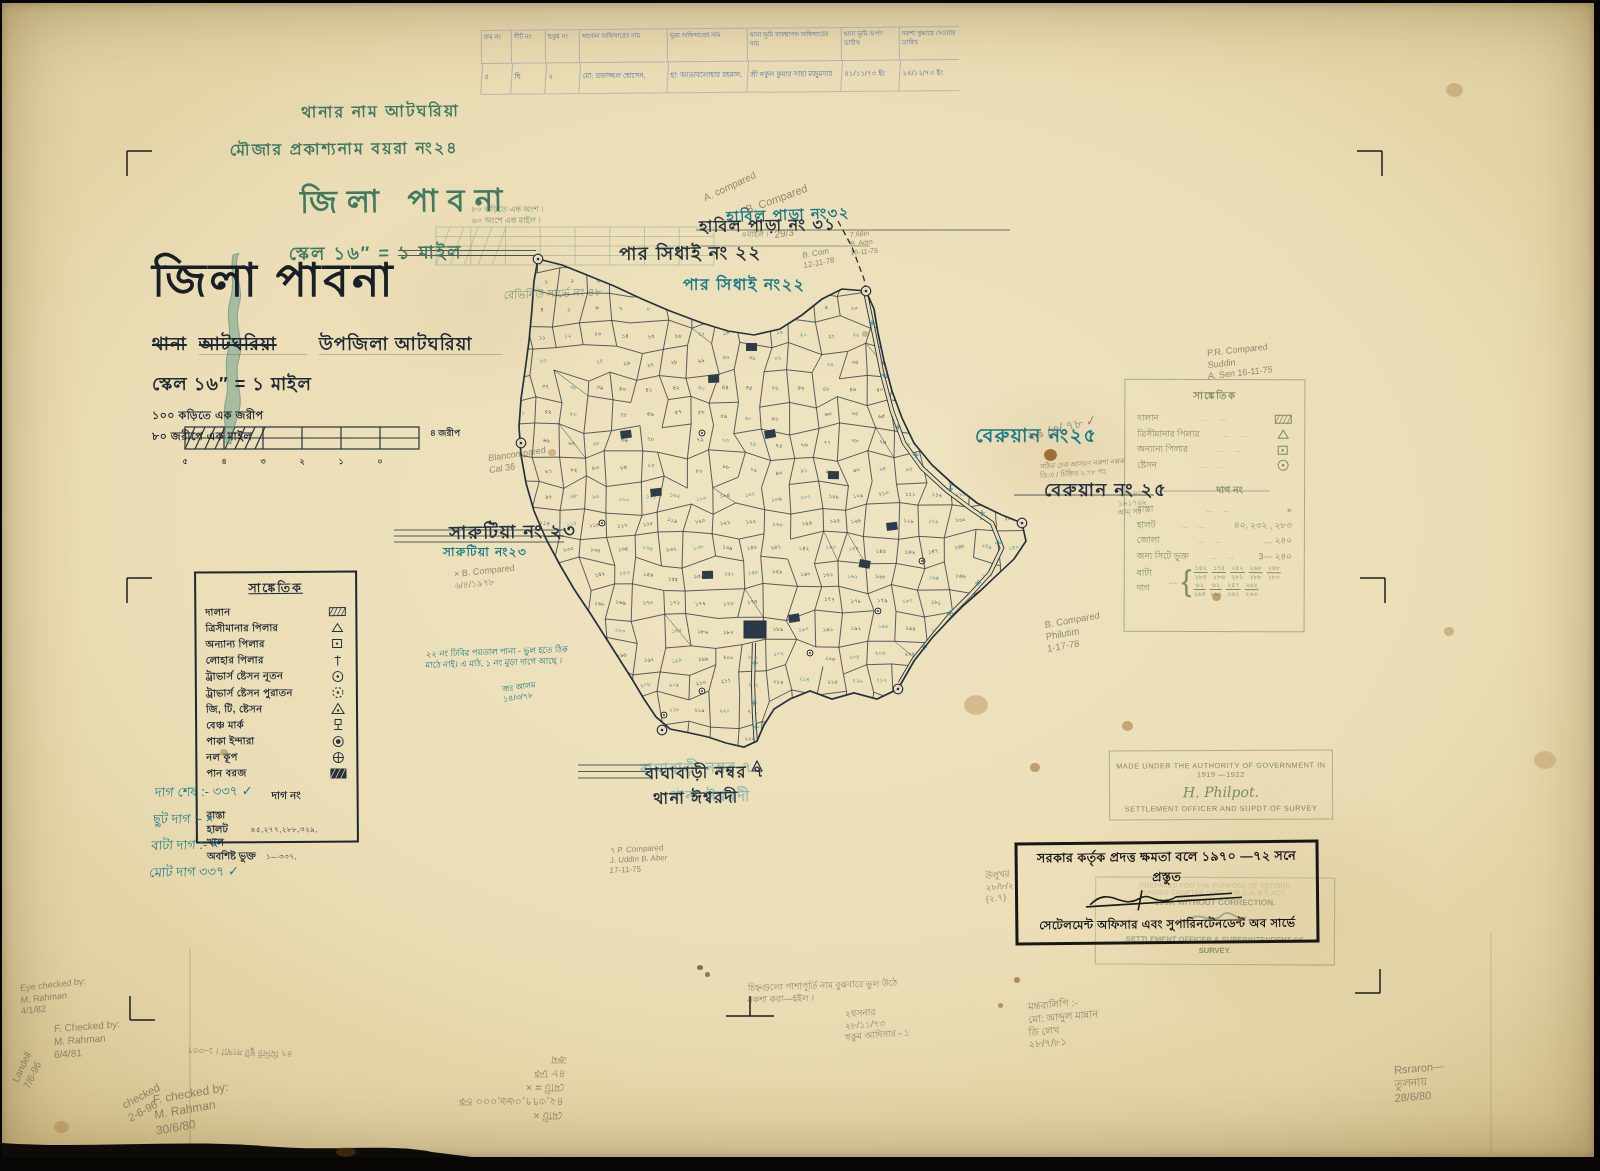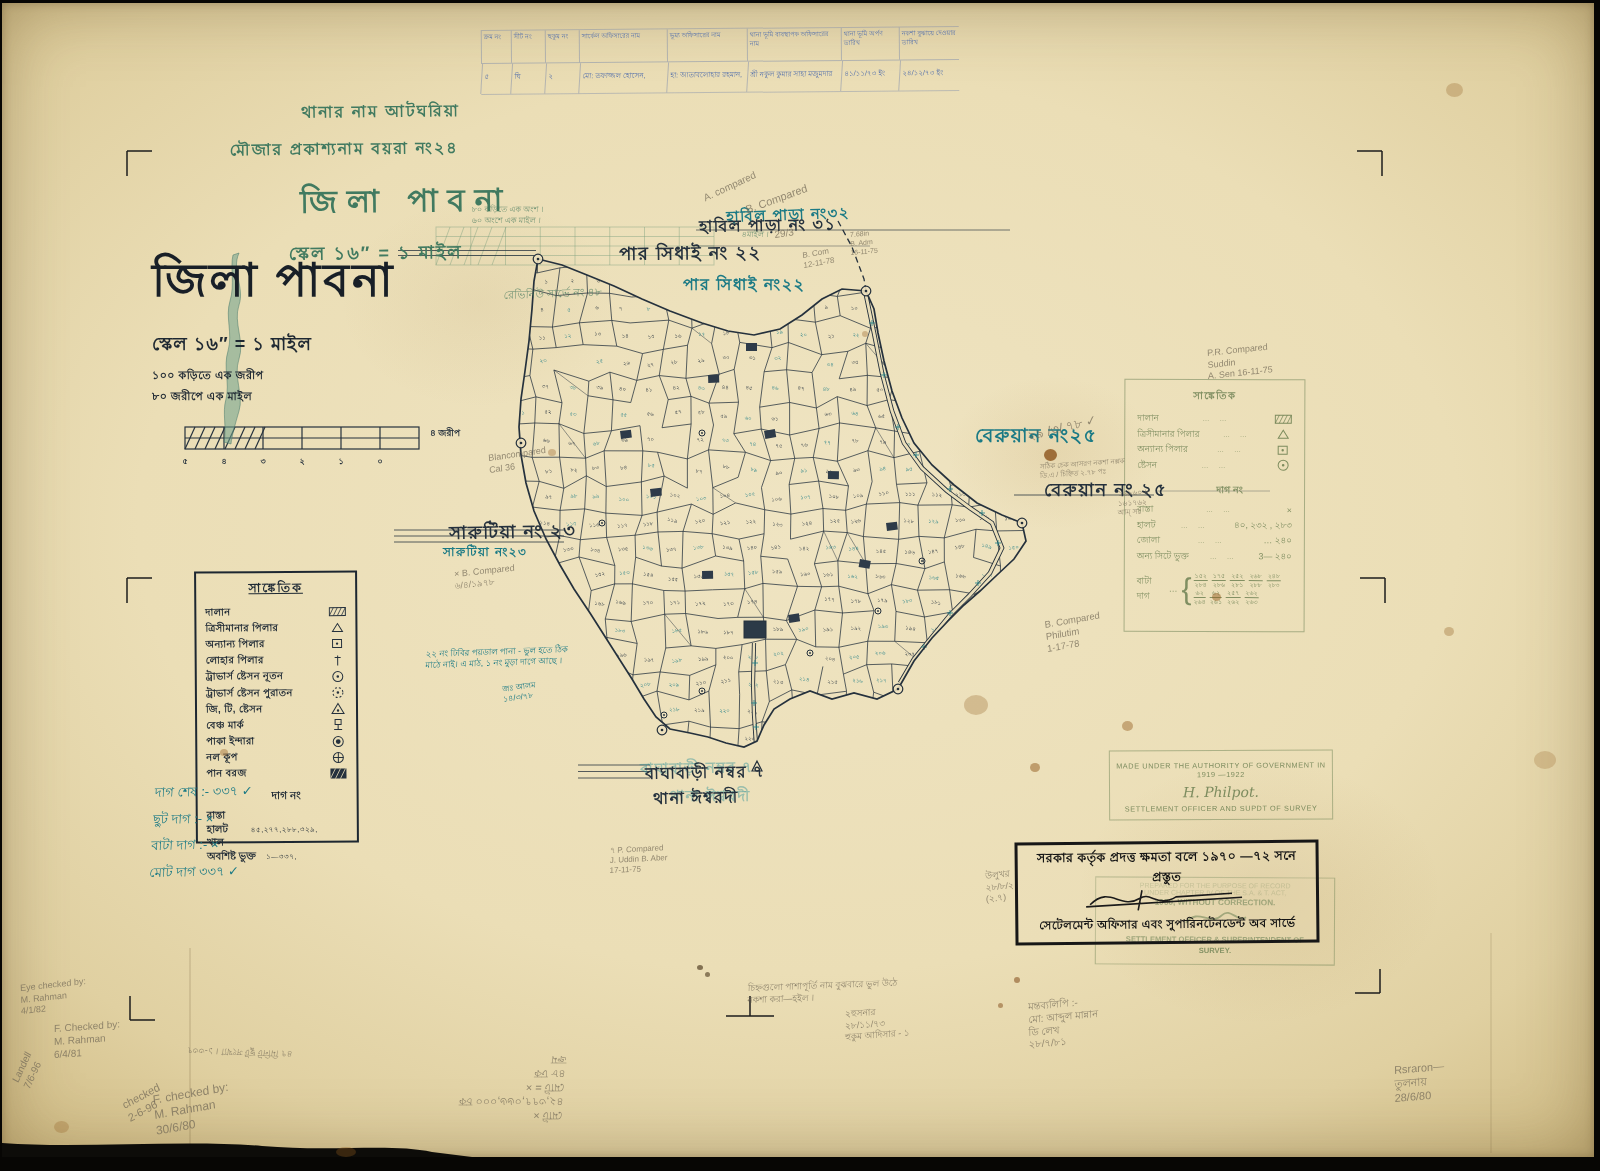--- a/index.html
+++ b/index.html
@@ -1226,20 +1226,25 @@
 
   <div id="green-header">
     <div id="gh1">থানার নাম   আটঘরিয়া</div>
     <div id="gh2">মৌজার প্রকাশ্যনাম   বয়রা নং২৪</div>
     <div id="gh3">জিলা  পাবনা</div>
     <div id="gh4">স্কেল ১৬″ = ১ মাইল</div>
   </div>
 
   <div id="title-block">
     <div id="tb-title">জিলা পাবনা</div>
+    <div class="trow">
+      <span class="strike">থানা</span>&nbsp;
+      <span class="strike val">আটঘরিয়া</span>&nbsp;
+      <span class="val">উপজিলা আটঘরিয়া</span>
+    </div>
     <div class="trow">স্কেল ১৬″ = ১ মাইল</div>
     <div class="trow sm">১০০ কড়িতে এক জরীপ</div>
     <div class="trow sm" style="margin-top:2px">৮০ জরীপে এক মাইল</div>
   </div>
 
   <div id="legend-box">
     <div id="legend-title">সাঙ্কেতিক</div>
     <div id="legend-items">
         <div class="lg-row">
           <span class="lab">দালান</span>
@@ -1396,21 +1401,21 @@
       <span class="dots">… …</span>
       <span>… ২৪০</span>
         </div>
         <div class="gl-row">
           <span>অন্য সিটে ভুক্ত</span>
       <span class="dots">… …</span>
       <span>3—  ২৪০</span>
         </div>
       </div>
     <div id="gl-bata">
-        <div style="display:flex;align-items:center;margin-top:8px;font-size:8.8px;">
+        <div style="display:flex;align-items:center;font-size:8.8px;">
     <span>বাটা দাগ</span>
     <span class="dots" style="margin:0 4px;">…</span>
     <span id="gl-brace">{</span>
     <span style="display:inline-block;width:108px;line-height:1.9;"><span class="gl-frac"><div class="nu">১৫২</div><div class="de">২৮৪</div></span><span class="gl-frac"><div class="nu">১৭৫</div><div class="de">২৮৬</div></span><span class="gl-frac"><div class="nu">২৫২</div><div class="de">২৮১</div></span><span class="gl-frac"><div class="nu">২৬৮</div><div class="de">২৮৮</div></span><span class="gl-frac"><div class="nu">২৪৮</div><div class="de">২৮০</div></span><span class="gl-frac"><div class="nu">৬২</div><div class="de">২৬৪</div></span><span class="gl-frac"><div class="nu">৬২</div><div class="de">২৬১</div></span><span class="gl-frac"><div class="nu">২৫৭</div><div class="de">২৬২</div></span><span class="gl-frac"><div class="nu">২৬২</div><div class="de">২৬৩</div></span></span>
         </div>
       </div>
   </div>
 
   <div id="stamp-en">
     <div class="l">MADE UNDER THE AUTHORITY OF GOVERNMENT IN 1919 —1922</div>

